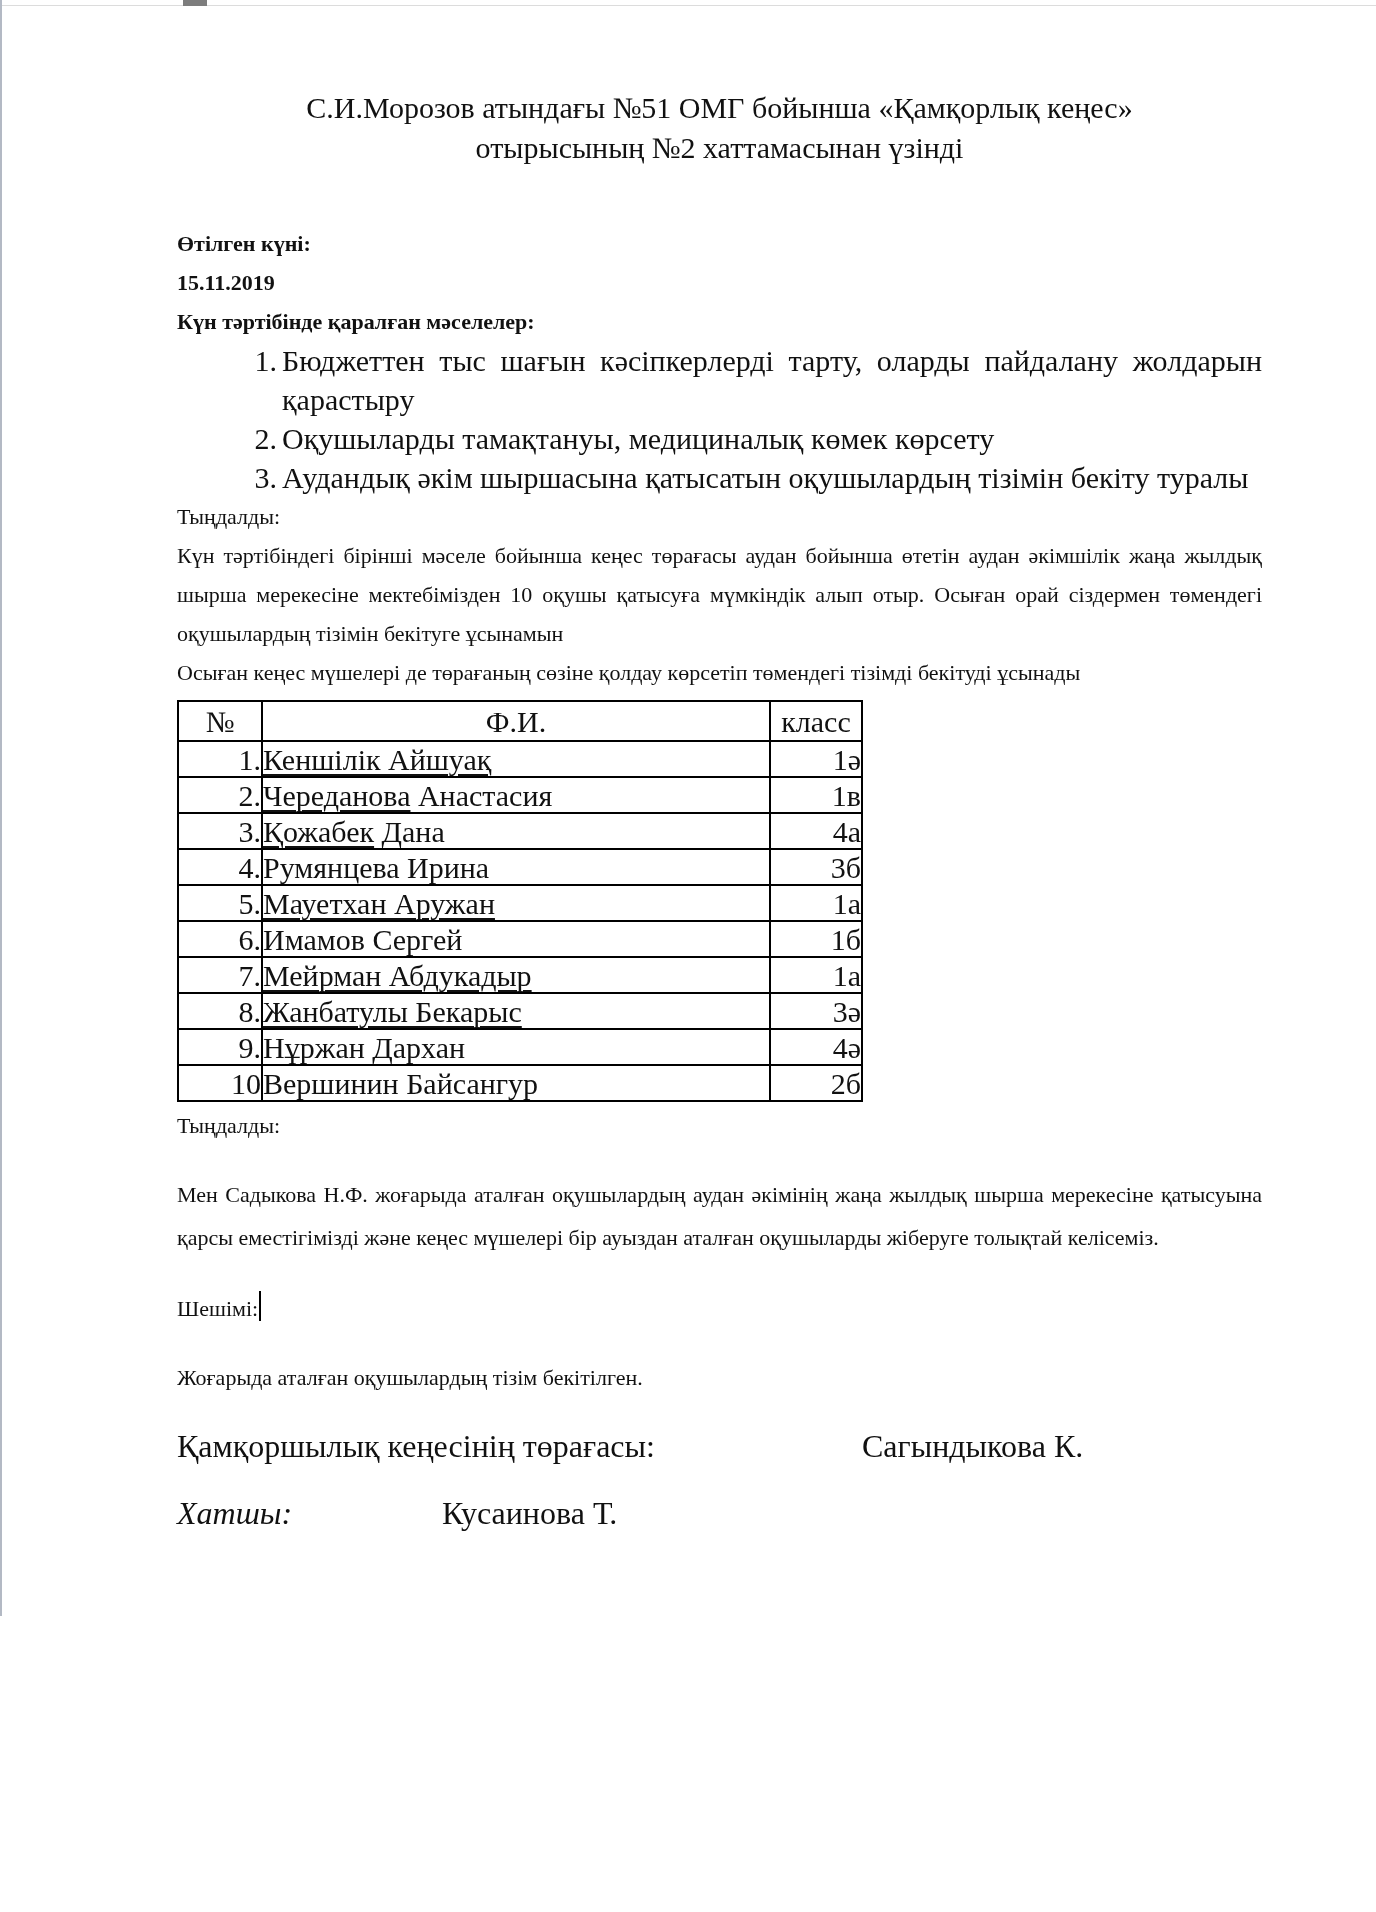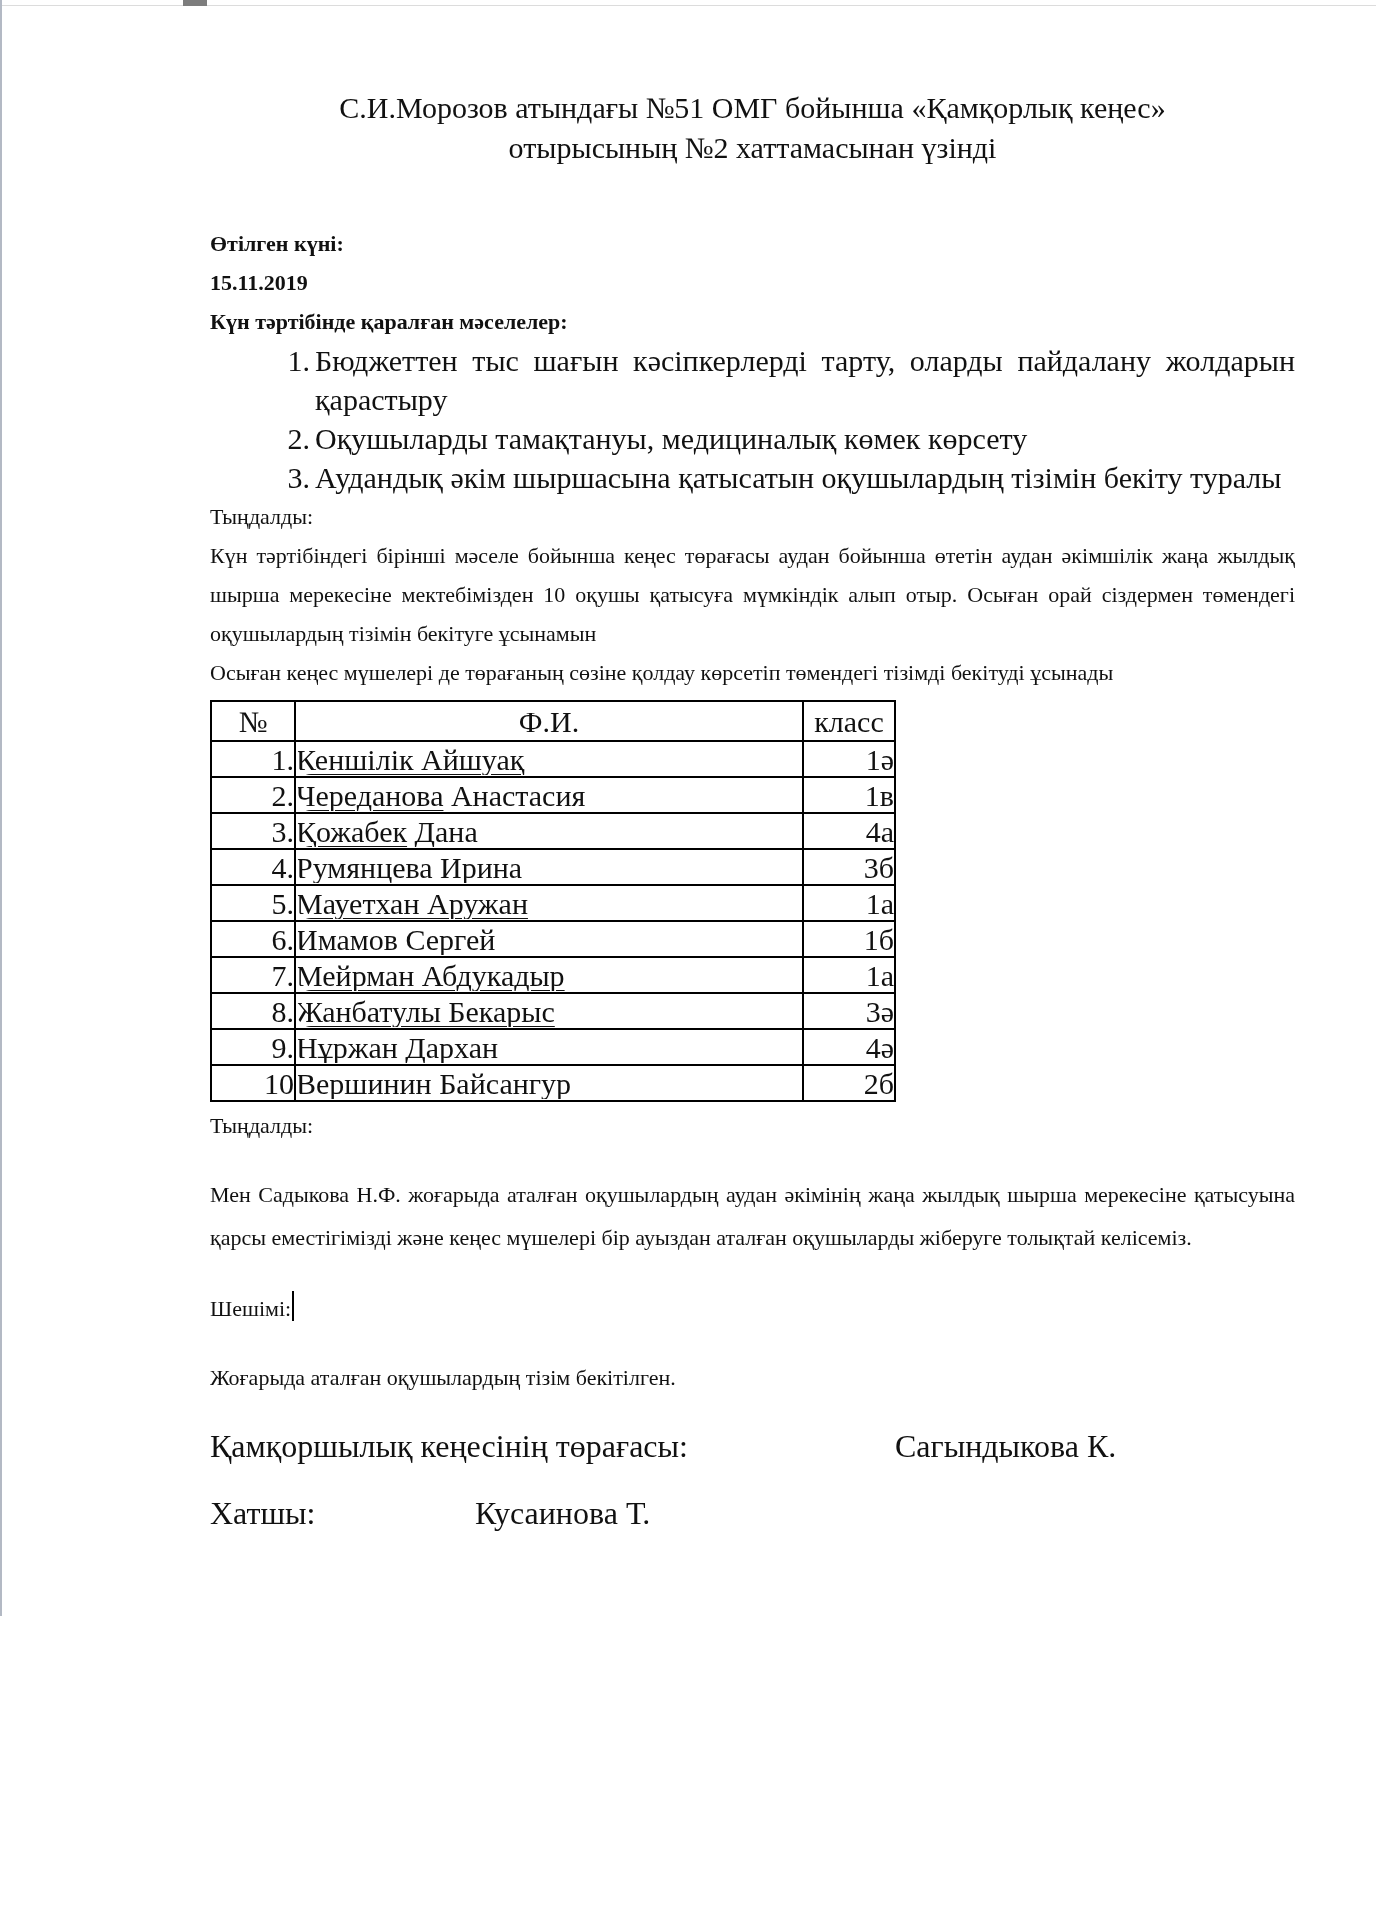--- a/index.html
+++ b/index.html
@@ -6,57 +6,57 @@
   body{
     width:1376px;height:1912px;background:#ffffff;position:relative;
     font-family:"Liberation Serif","DejaVu Serif",serif;color:#111;
     overflow:hidden;
   }
   
   .top-line{position:absolute;top:5px;left:0;width:1376px;height:1px;background:#dcdcdc;}
   .top-tab{position:absolute;top:0;left:183px;width:24px;height:6px;background:#7d7d7d;}
   .left-line{position:absolute;left:0;top:0;width:2px;height:1616px;background:#b3b9c4;}
 
-  .doc{position:absolute;left:210px;top:88px;width:1085px;}
+  .doc{position:absolute;left:177px;top:88px;width:1085px;}
 
   .title{text-align:center;line-height:40px;font-size:30px;margin:0 0 56px 0;}
   p{margin:0;font-size:22px;line-height:39px;text-align:justify;}
   .b{font-weight:bold;}
 
   ol.agenda{margin:0;padding:0;list-style:none;}
   ol.agenda li{position:relative;padding-left:105px;font-size:30px;line-height:39px;text-align:justify;}
   ol.agenda li .num{position:absolute;left:62px;width:38px;text-align:right;}
 
   table.students{border-collapse:collapse;margin:8px 0 4px 0;table-layout:fixed;}
   table.students th,table.students td{
     border:2px solid #000;font-size:30px;font-weight:normal;
     padding:0;line-height:33px;overflow:hidden;white-space:nowrap;
   }
   table.students th{height:38px;text-align:center;}
   table.students td{height:34px;}
   .col-num{width:84px;}
   .col-name{width:508px;}
   .col-class{width:92px;}
   td.cell-num{text-align:right;padding-right:8px;}
-  td.cell-name{padding-left:10px;border-radius:16px;}
+  td.cell-name{padding-left:10px;}
   td.cell-class{text-align:right;}
 
   
   .u{text-decoration:underline;text-decoration-thickness:2px;text-underline-offset:4px;}
   .w{text-decoration:underline wavy #d0342c;text-decoration-thickness:1px;text-underline-offset:8px;}
 
   .mt28{margin-top:28px;}
   .mt30{margin-top:30px;}
   .loose{line-height:43px;}
 
   .caret{display:inline-block;width:2px;height:30px;background:#000;vertical-align:text-bottom;margin-left:1px;}
 
   .sigrow{display:flex;font-size:32px;line-height:39px;}
   .sigrow .lab-chair{width:685px;flex:0 0 auto;}
-  .sigrow .lab-sec{width:265px;flex:0 0 auto;}
+  .sigrow .lab-sec{width:265px;flex:0 0 auto;font-style:italic;}
 </style>
 </head>
 <body>
 
 <div class="top-line"></div>
 <div class="top-tab"></div>
 <div class="left-line"></div>
 
 <div class="doc">
 

